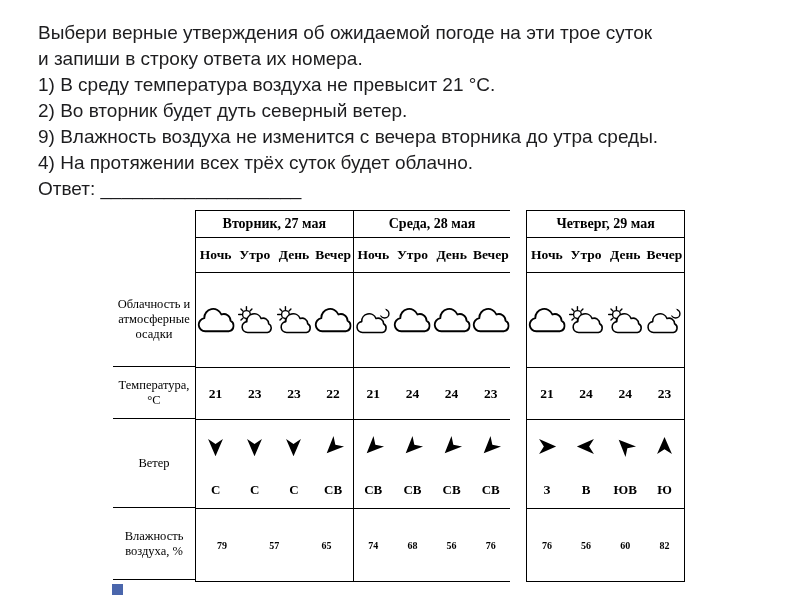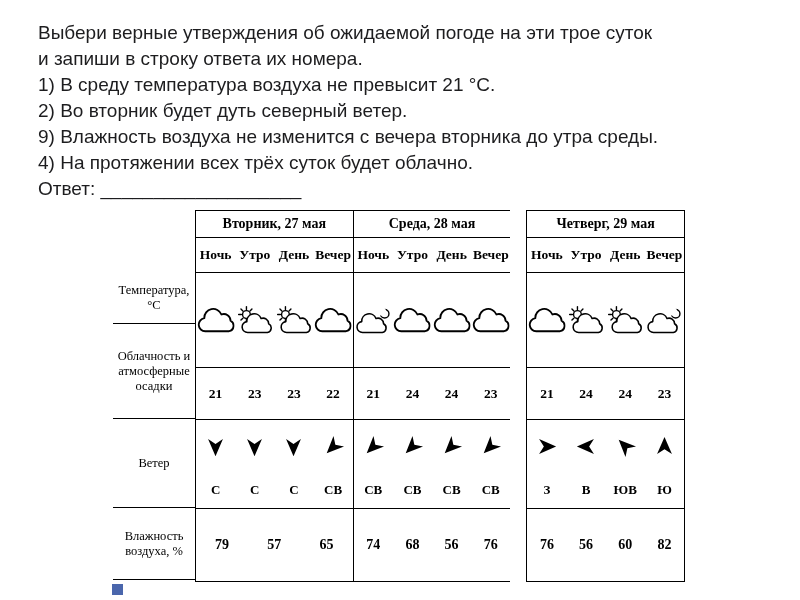--- a/index.html
+++ b/index.html
@@ -30,21 +30,21 @@
 
   .day-title{height:27px;display:flex;align-items:center;justify-content:center;
              font-weight:bold;font-size:14px;border-bottom:1px solid #000;}
   .row{display:flex;}
   .row .cell{flex:1;display:flex;align-items:center;justify-content:center;text-align:center;}
   .times{height:35px;border-bottom:1px solid #000;font-weight:bold;font-size:13.5px;}
   .icons{height:95px;border-bottom:1px solid #000;}
   .temps{height:52px;border-bottom:1px solid #000;font-weight:bold;font-size:13.5px;}
   .arrows{height:52px;}
   .dirs{height:37px;border-bottom:1px solid #000;font-weight:bold;font-size:13px;}
-  .hums{height:72px;font-weight:bold;font-size:14px;}
+  .hums{height:72px;font-weight:bold;font-size:10px;}
 
   .wicon{width:38px;height:28px;display:block;}
   .arrow{width:21px;height:21px;display:block;}
   .rot-e{transform:rotate(0deg);}
   .rot-w{transform:rotate(180deg);}
   .rot-s{transform:rotate(90deg);}
   .rot-n{transform:rotate(-90deg);}
   .rot-sw{transform:rotate(135deg);}
   .rot-nw{transform:rotate(-135deg);}
 
@@ -95,22 +95,22 @@
     <div>2) Во вторник будет дуть северный ветер.</div>
     <div>9) Влажность воздуха не изменится с вечера вторника до утра среды.</div>
     <div>4) На протяжении всех трёх суток будет облачно.</div>
     <div>Ответ: ___________________</div>
   </div>
 
   <div class="wtable">
 
     <div class="label-col">
       <div class="lbl-spacer"></div>
+      <div class="lbl lbl-clouds">Облачность и атмосферные осадки</div>
       <div class="lbl lbl-temp">Температура, °С</div>
-      <div class="lbl lbl-clouds">Облачность и атмосферные осадки</div>
       <div class="lbl lbl-wind">Ветер</div>
       <div class="lbl lbl-hum">Влажность воздуха, %</div>
     </div>
 
     <div class="day-group">
       <div class="day-title">Вторник, 27 мая</div>
       <div class="row times">
         <div class="cell">Ночь</div>
         <div class="cell">Утро</div>
         <div class="cell">День</div>

